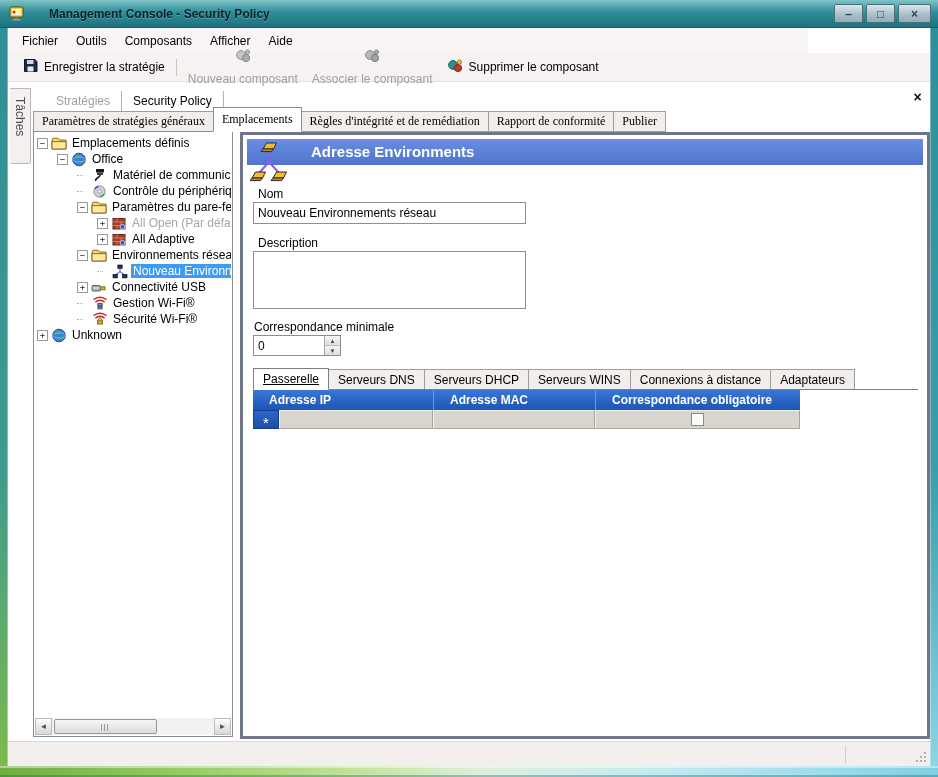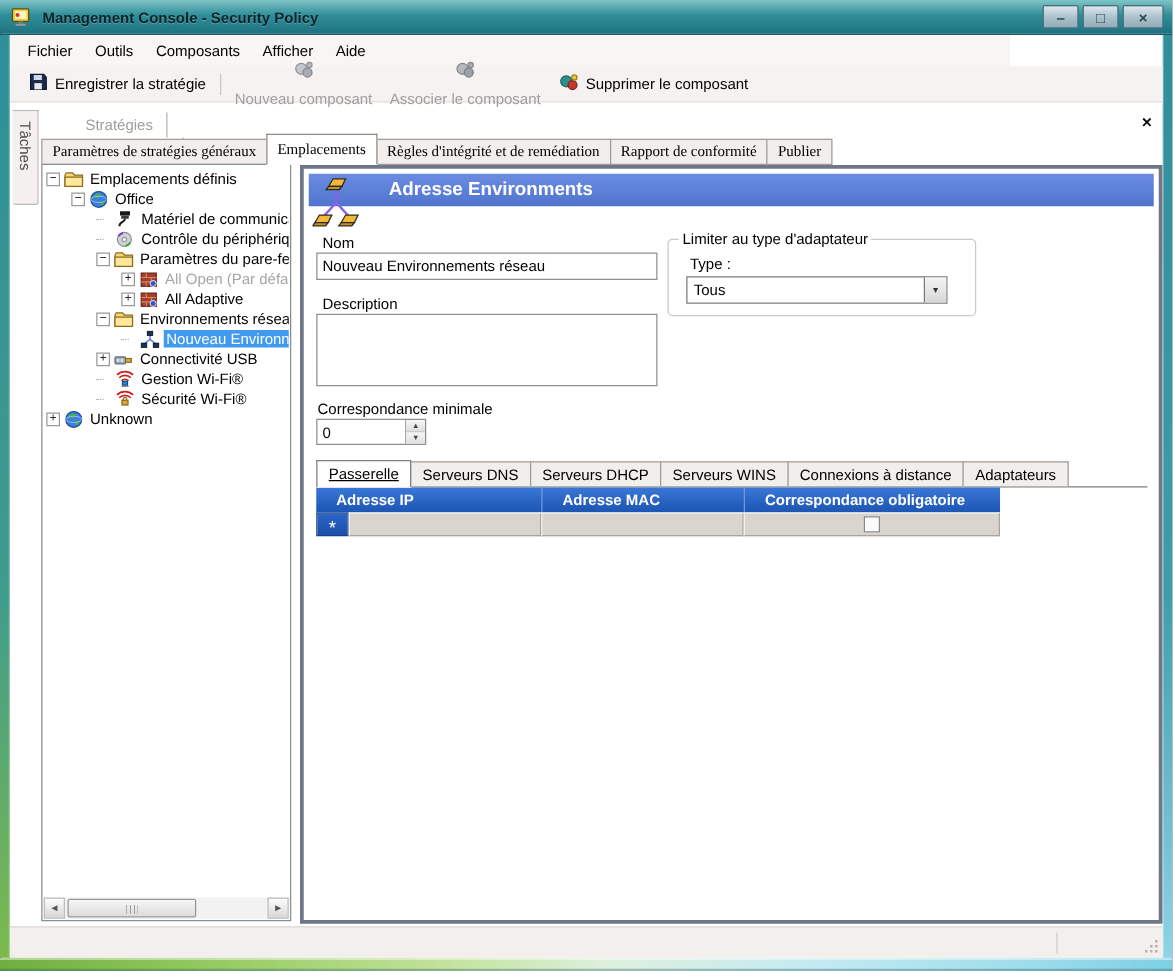--- a/index.html
+++ b/index.html
@@ -5,21 +5,21 @@
   html,body{margin:0;padding:0;background:#d8d8d8;}
   *{box-sizing:border-box;}
   .window{position:relative;width:938px;height:777px;font-family:"Liberation Sans",sans-serif;
     font-size:12px;color:#000;background:#fff;overflow:hidden;box-shadow:inset 0 0 0 1px #14535f;}
 
   
   .titlebar{position:absolute;left:0;top:0;width:938px;height:28px;
     background:linear-gradient(#7fc3c6,var(--titlebar_teal) 45%,#1f7280);
     border-bottom:1px solid #185b66;display:flex;align-items:center;}
   .app-icon{width:17px;height:16px;margin-left:9px;flex:none;}
-  .title-text{margin-left:8px;font-weight:bold;color:#0c2229;text-shadow:0 1px 0 rgba(255,255,255,.25);}
+  .title-text{margin-left:23px;font-weight:bold;color:#0c2229;text-shadow:0 1px 0 rgba(255,255,255,.25);}
   .win-controls{position:absolute;right:7px;top:4px;display:flex;gap:3px;}
   .winbtn{width:29px;height:19px;border:1px solid #4d6f7d;border-radius:2px;
     background:linear-gradient(#dce8ed,#a9bfca 55%,#93adbb);color:#2e4650;
     display:flex;align-items:center;justify-content:center;font-weight:bold;font-size:12px;line-height:1;}
   .winbtn.close{width:33px;}
 
   .frame-left{position:absolute;left:0;top:28px;width:8px;height:738px;
     background:linear-gradient(var(--titlebar_teal),#3f9b8d 60%,var(--frame_green));box-shadow:inset -1px 0 0 rgba(255,255,255,.35);}
   .frame-right{position:absolute;right:0;top:28px;width:8px;height:738px;
     background:linear-gradient(var(--titlebar_teal),#3d9dab 60%,var(--frame_cyan));box-shadow:inset 1px 0 0 rgba(255,255,255,.35);}
@@ -38,21 +38,21 @@
     border-bottom:1px solid #e4dfdd;display:flex;align-items:center;padding-left:8px;}
   .tool-btn{display:flex;align-items:center;gap:6px;padding:3px 7px;}
   .tool-btn.disabled{color:var(--disabled_text);flex-direction:column;}
   .tool-btn svg{flex:none;}
   .tool-sep{width:1px;height:17px;background:#cac6c4;margin:0 4px;flex:none;}
 
   .tasks-tab{position:absolute;left:2px;top:60px;width:21px;height:76px;background:#f4f0ef;
     border:1px solid #bab6b4;border-left:none;border-radius:0 0 3px 3px;color:#4c4c4c;
     writing-mode:vertical-rl;display:flex;align-items:center;padding-top:8px;font-size:12px;}
 
-  .doc-tabs{position:absolute;left:37px;top:62px;height:22px;display:flex;align-items:center;flex-direction:column;}
+  .doc-tabs{position:absolute;left:37px;top:62px;height:22px;display:flex;align-items:center;}
   .doc-tab{padding:3px 11px;border-right:1px solid #b6b2b0;}
   .doc-tab.disabled{color:var(--disabled_text);}
   .tab-close{position:absolute;left:901px;top:61px;width:17px;height:17px;text-align:center;
     font-size:14px;font-weight:bold;color:#0d0d0d;line-height:17px;}
 
   .section-tabs{position:absolute;left:25px;top:79px;height:25px;display:flex;align-items:flex-end;font-family:Liberation Serif, serif;}
   .stab{height:21px;display:flex;align-items:center;padding:0 8px;background:#f1eeec;
     border:1px solid #a19d99;margin-left:-1px;white-space:nowrap;}
   .stab:first-child{margin-left:0;}
   .stab.active{height:25px;background:#fff;border-color:#8f8b87;border-bottom:1px solid #fff;z-index:2;}
@@ -394,28 +394,20 @@
         </svg>
       </span>
       <span class="dp-title">Adresse Environments</span>
 
       <span class="dp-label" style="left:15px;top:52px;">Nom</span>
       <input class="fld input-nom" value="Nouveau Environnements réseau" style="">
 
       <span class="dp-label" style="left:15px;top:101px;">Description</span>
       <textarea class="fld textarea-desc" style=""></textarea>
 
-      <div class="group-adapter">
-        <span class="group-legend">Limiter au type d'adaptateur</span>
-        <span class="lbl-type">Type :</span>
-        <div class="combo">
-          <span class="combo-val">Tous</span>
-          <span class="combo-btn">▼</span>
-        </div>
-      </div>
 
       <span class="dp-label" style="left:11px;top:185px;">Correspondance minimale</span>
       <div class="spinner">
         <span class="spin-val">0</span>
         <span class="spin-btns">
           <span class="spin-up">▲</span>
           <span class="spin-down">▼</span>
         </span>
       </div>
 

